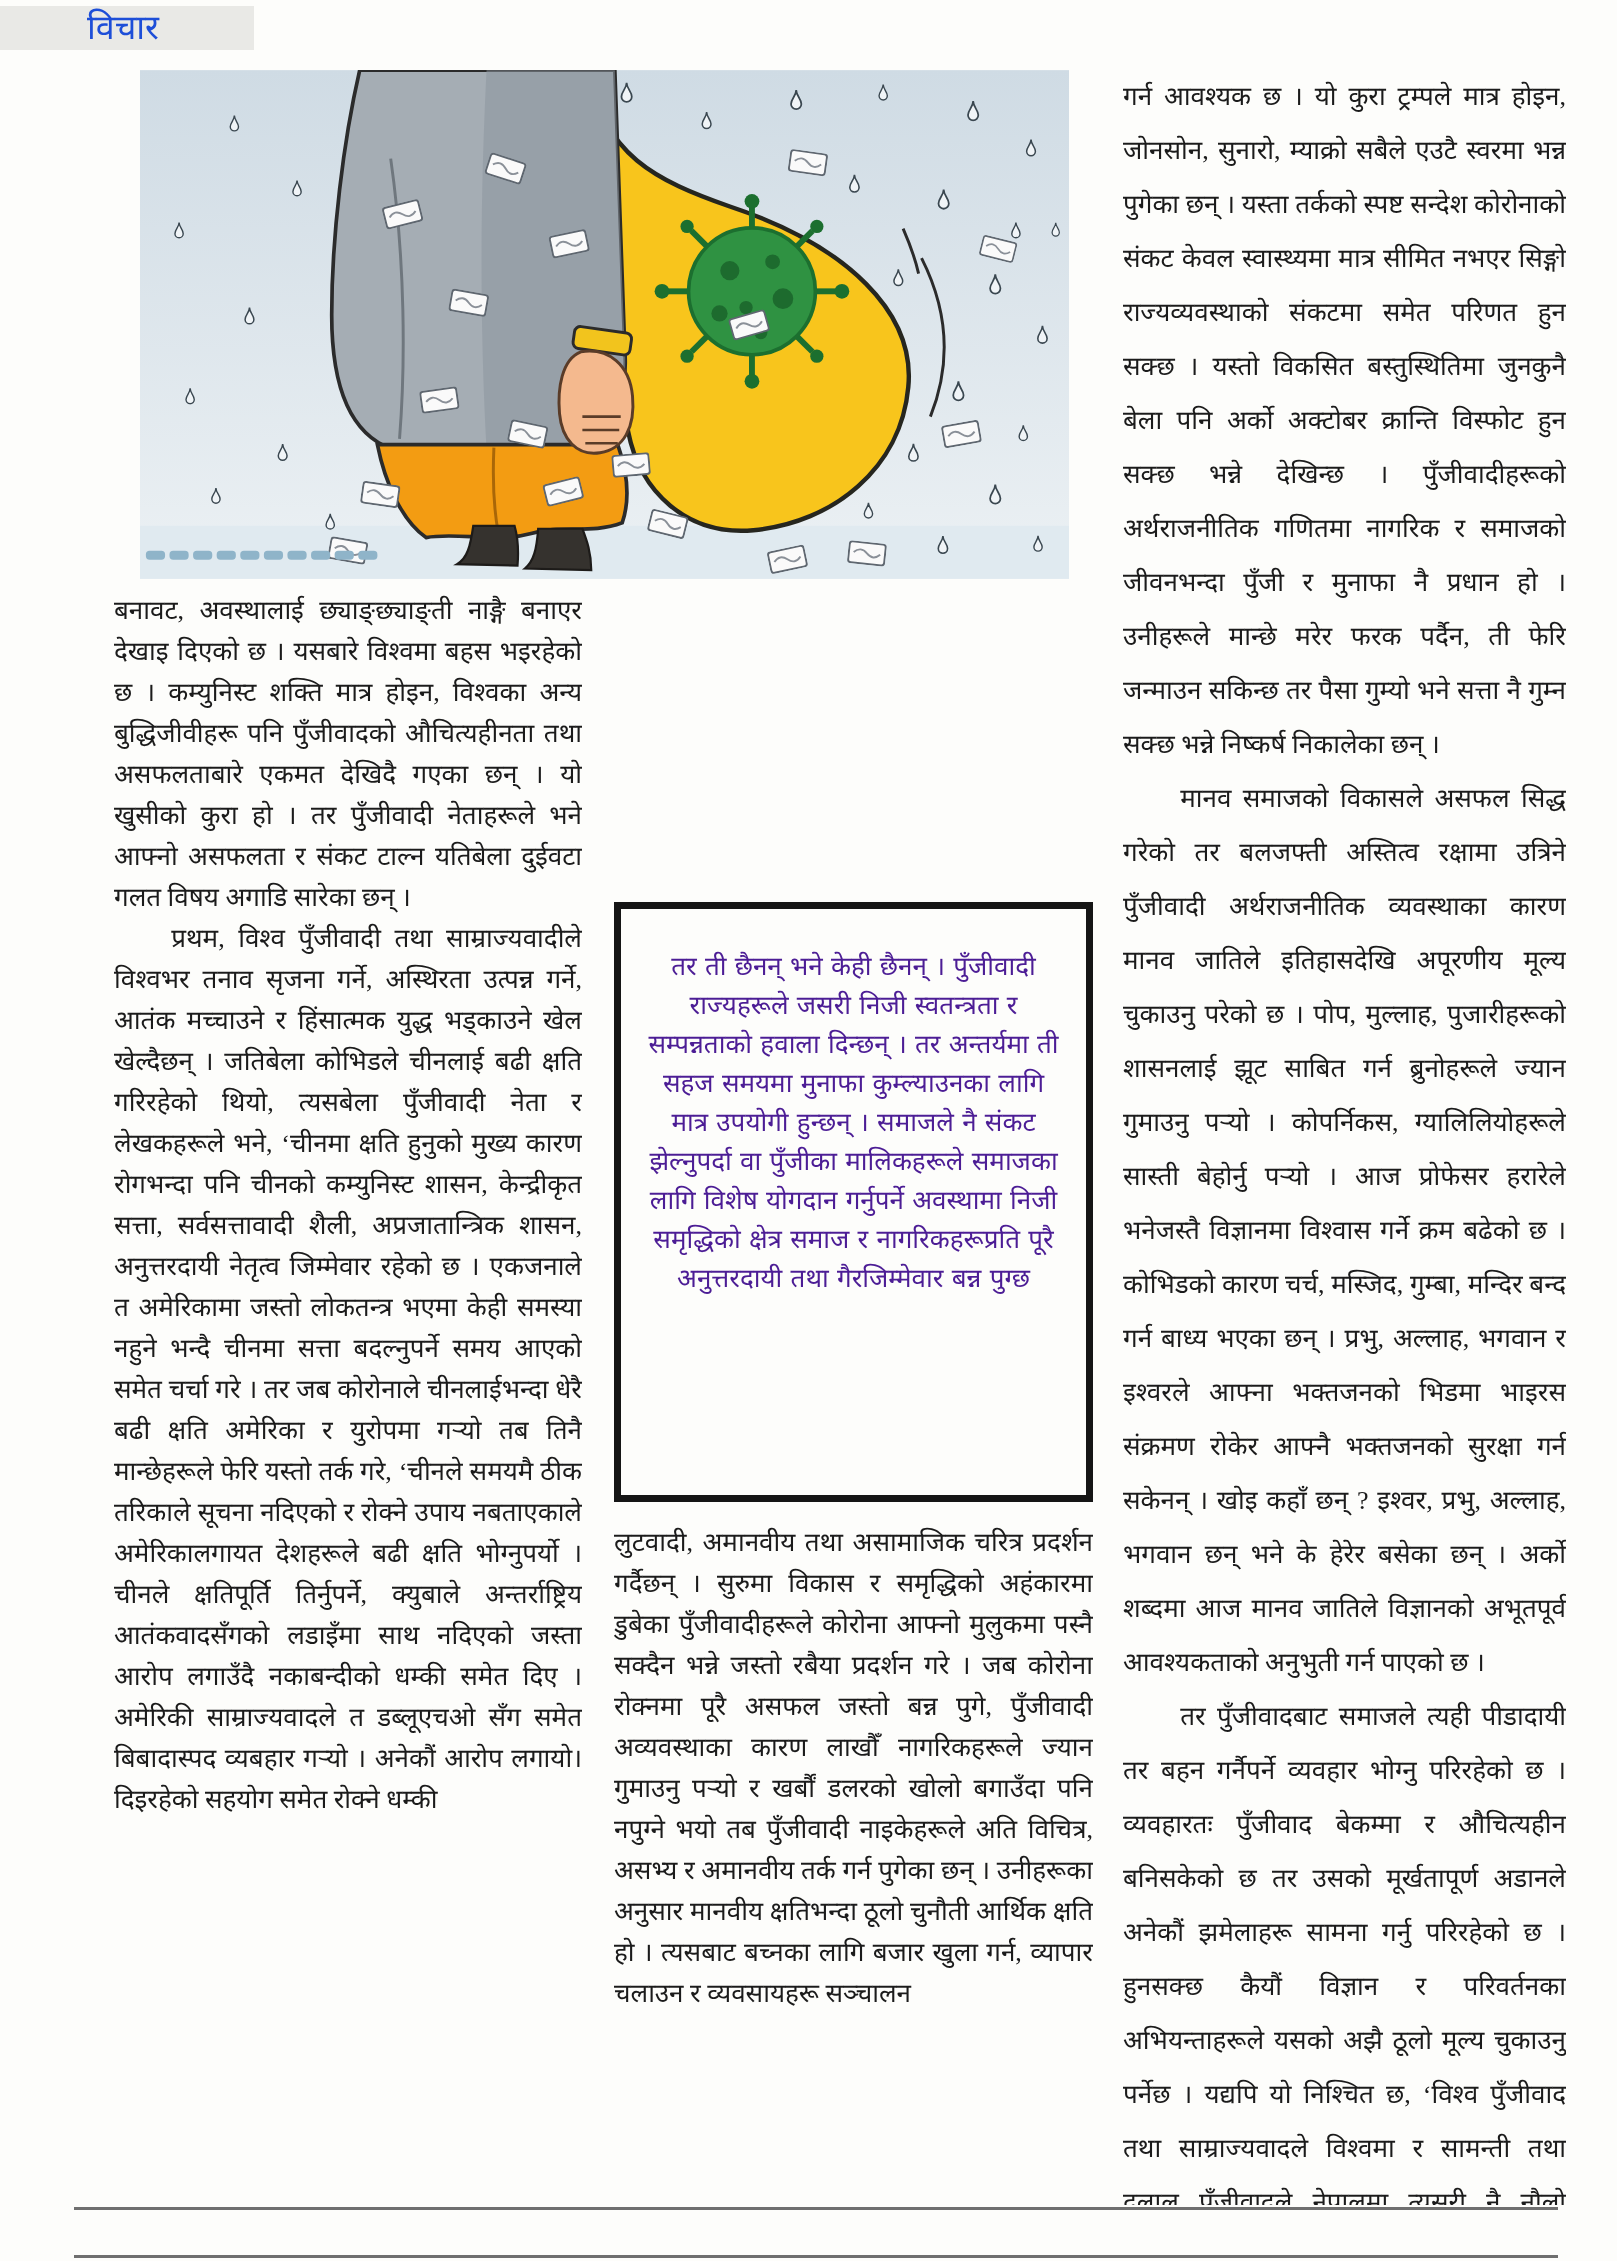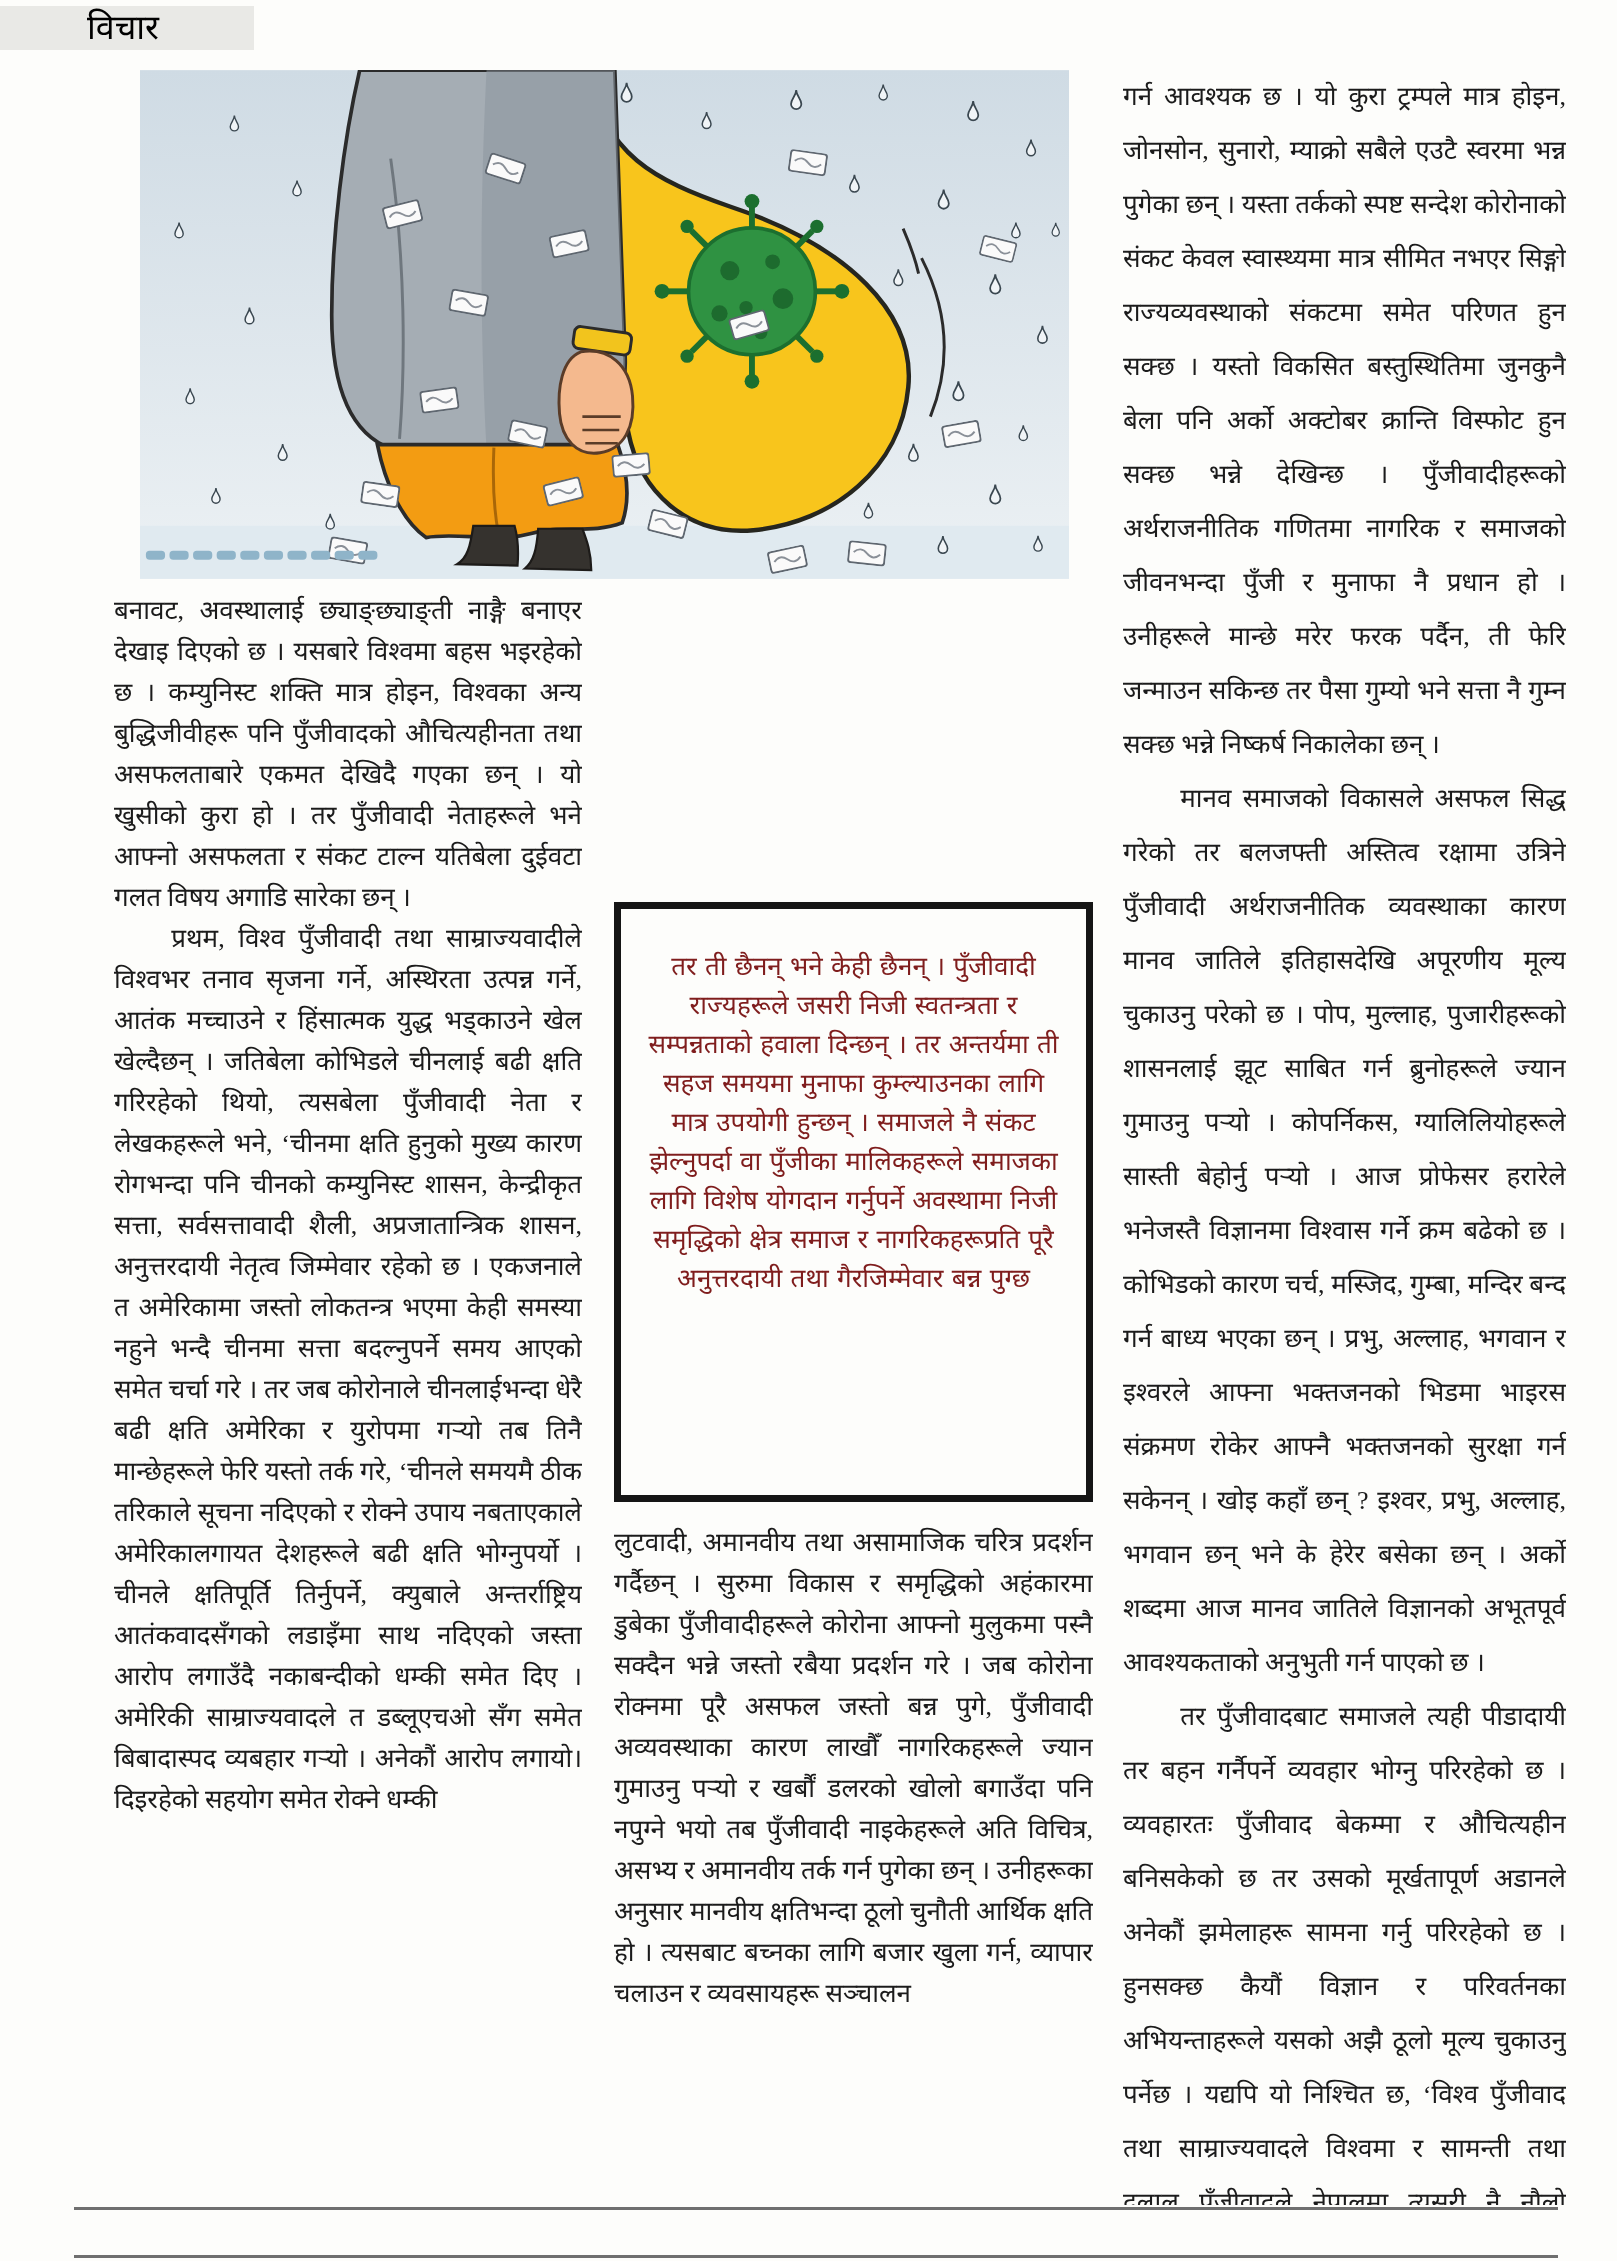--- a/index.html
+++ b/index.html
@@ -1,40 +1,40 @@
 <!DOCTYPE html>
 <html style="font-size:11.8px"><head>
 <meta charset="utf-8">
 <style>
   html,body{margin:0;padding:0;background:#ffffff;}
   body{font-family:"Liberation Serif", serif; color:#1c1c1c;}
   #page{position:relative;width:1617px;height:2261px;background:#fdfdfb;overflow:hidden;}
 
   
   .section-header{position:absolute;left:0;top:5.9px;width:254px;height:44px;background:#e9e9e6;}
-  .section-header span{display:block;padding-left:87px;font-size:34px;line-height:44px;color:#000000;}
+  .section-header span{display:block;padding-left:87px;font-size:34px;line-height:44px;color:#1d4ed8;}
 
   
   .cartoon{position:absolute;left:140px;top:70px;width:929px;height:509px;}
 
   
   .col{position:absolute;font-size:26px;line-height:41px;text-align:justify;color:#1b1b1b;overflow:hidden;}
   .col p{margin:0;}
   .col p.indent{text-indent:2.2em;}
   #col-left{left:114px;top:590px;width:468px;height:1615px;}
   #col-mid{left:614px;top:590px;width:479px;height:1615px;}
   #col-right{left:1123px;top:70px;width:443px;height:2135px;line-height:54px;}
 
   #mid-before{height:294px;overflow:hidden;}
   #mid-after{margin-top:20px;height:679px;overflow:hidden;}
 
   
   .quote-box{position:relative;margin-top:17.7px;border:7.4px solid #151515;padding:38px 22px 32px 22px;
              font-family:"DejaVu Sans", sans-serif;font-weight:500;font-size:26px;line-height:39px;
-             text-align:center;color:#7f1d1d;background:#fdfdfb;height:516px;box-sizing:content-box;overflow:hidden;}
+             text-align:center;color:#4c1d95;background:#fdfdfb;height:516px;box-sizing:content-box;overflow:hidden;}
   .quote-box .gap{position:absolute;left:22%;width:52%;height:10.3px;background:#fdfdfb;}
   .quote-box .gap.top{top:-8.9px;}
   .quote-box .gap.bottom{bottom:-8.9px;}
 
   
   .footer-rule{position:absolute;left:74px;width:1484px;height:0;border-top:3.7px solid #6f6f6f;}
   #rule-top{top:2207px;}
   #rule-bottom{top:2255px;}
   .footer{position:absolute;left:96px;top:2213px;width:1401px;height:41px;display:flex;align-items:center;gap:34px;
           font-family:"Liberation Serif", serif;}

